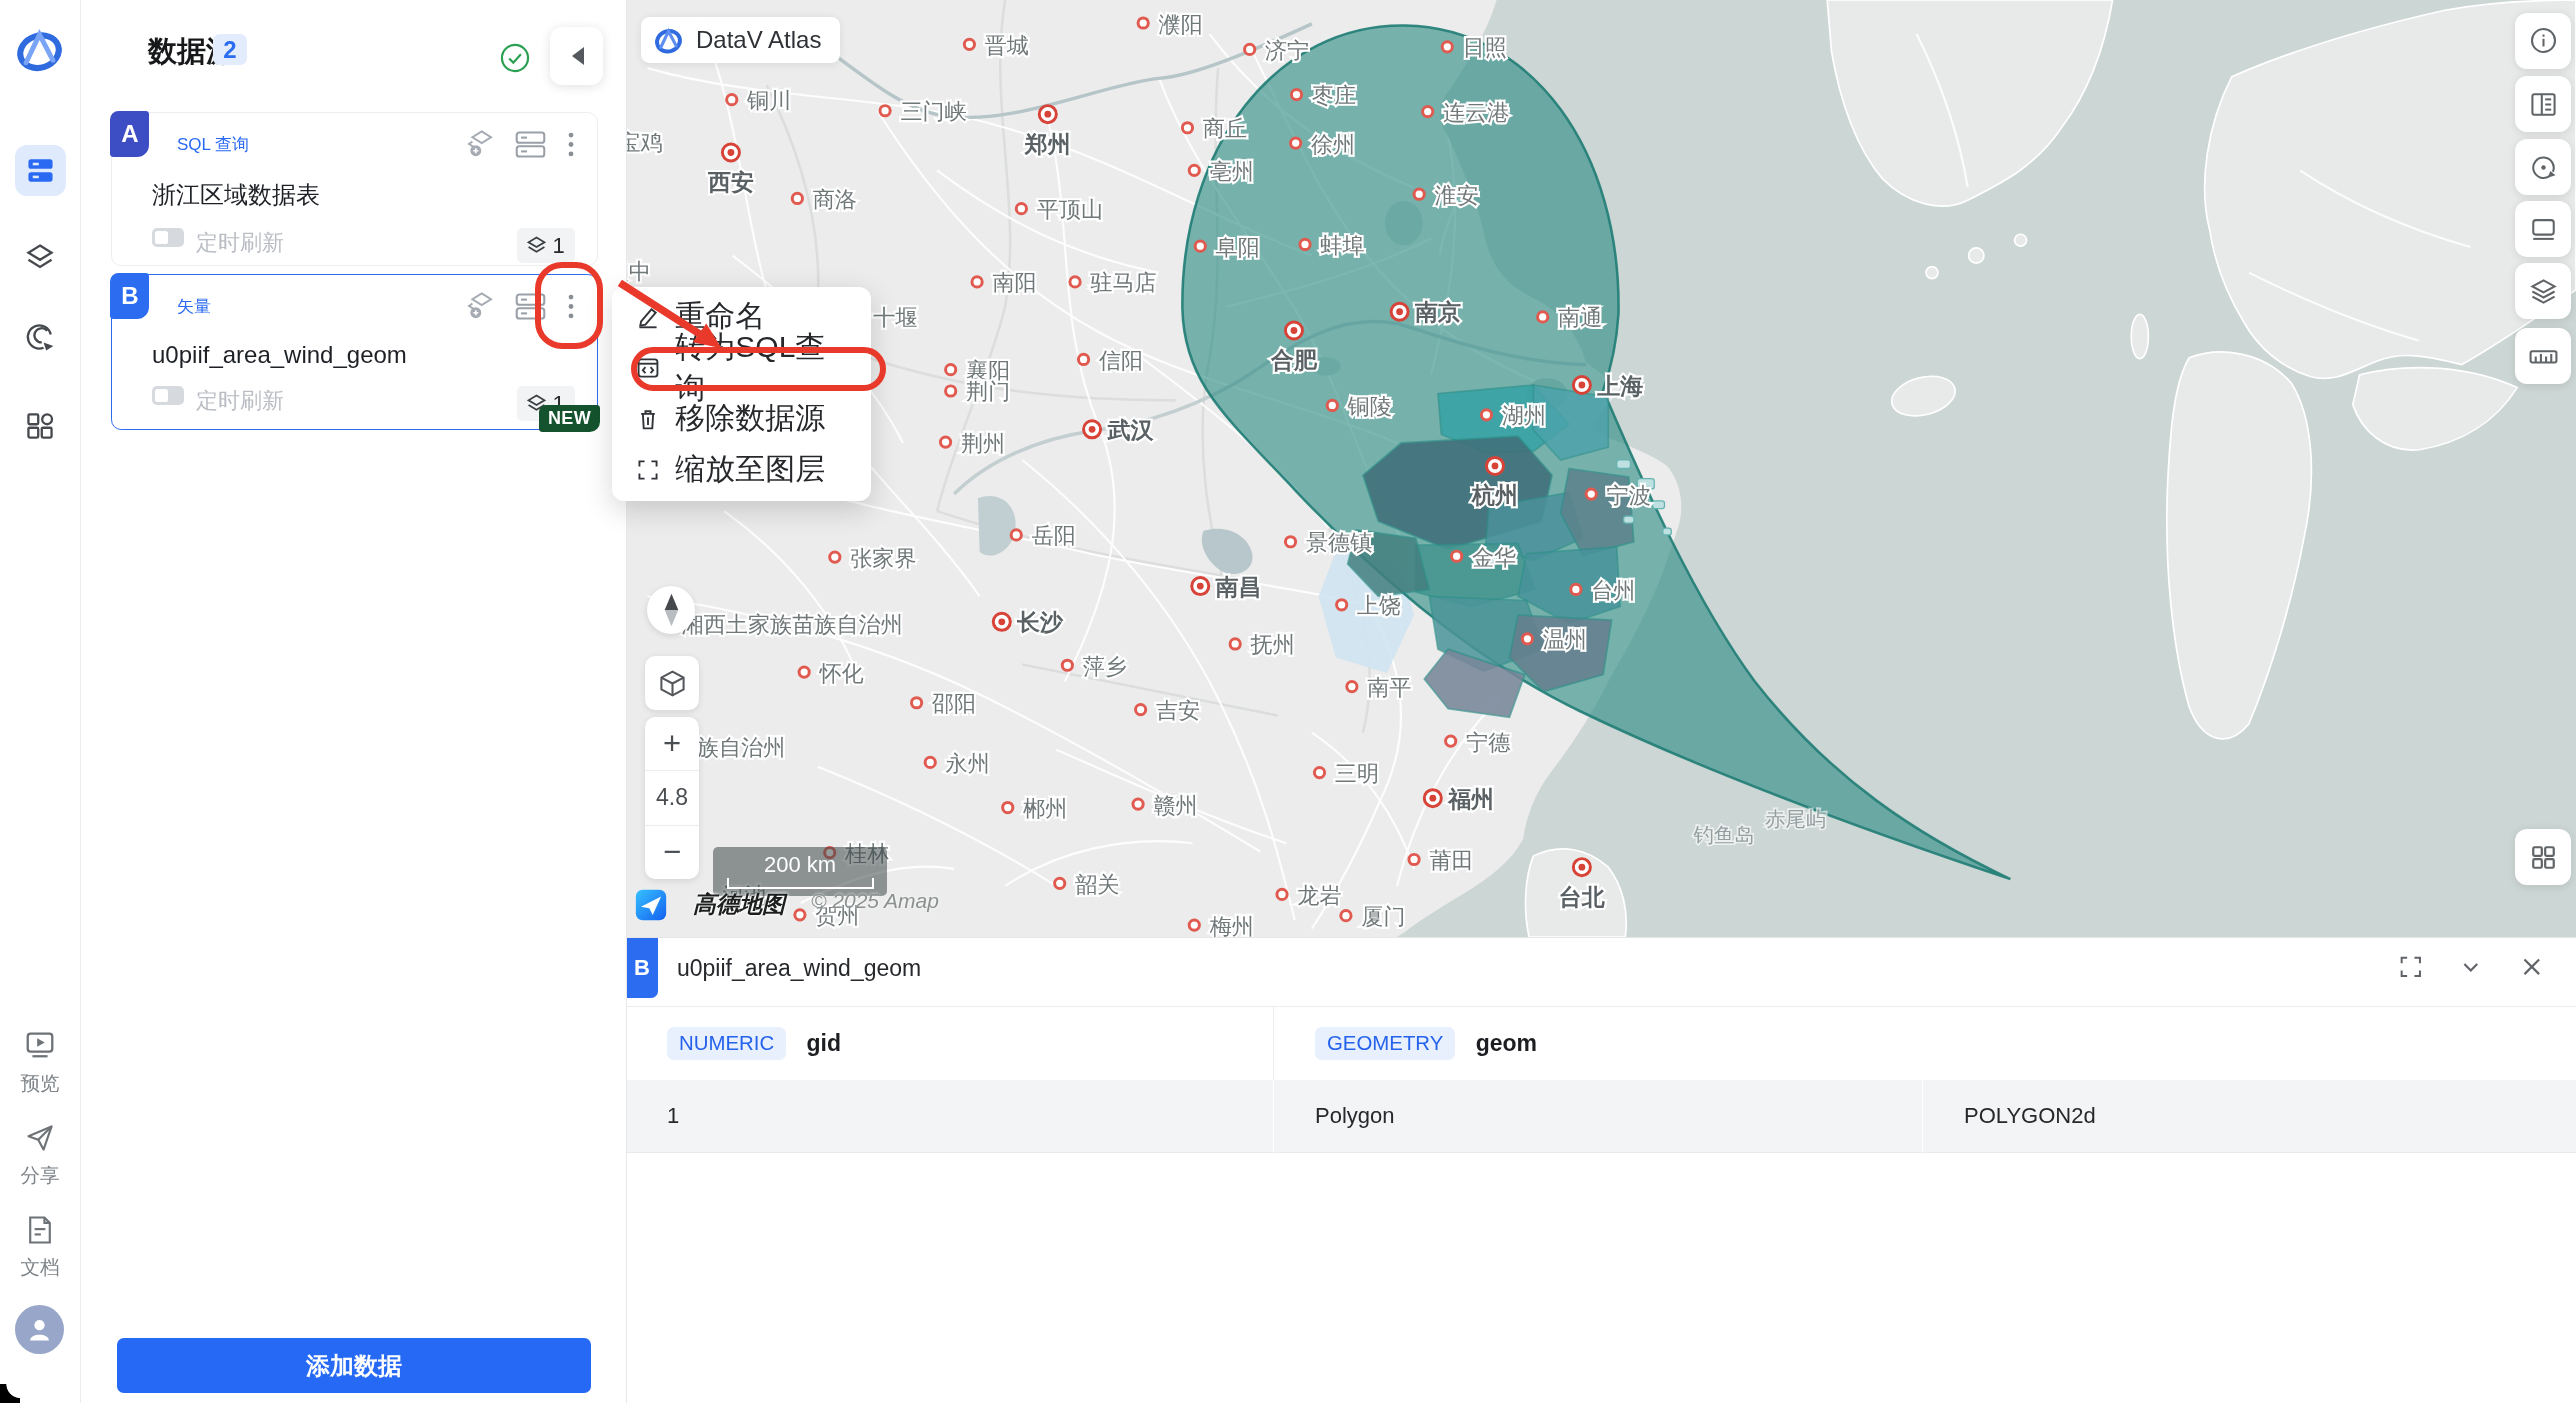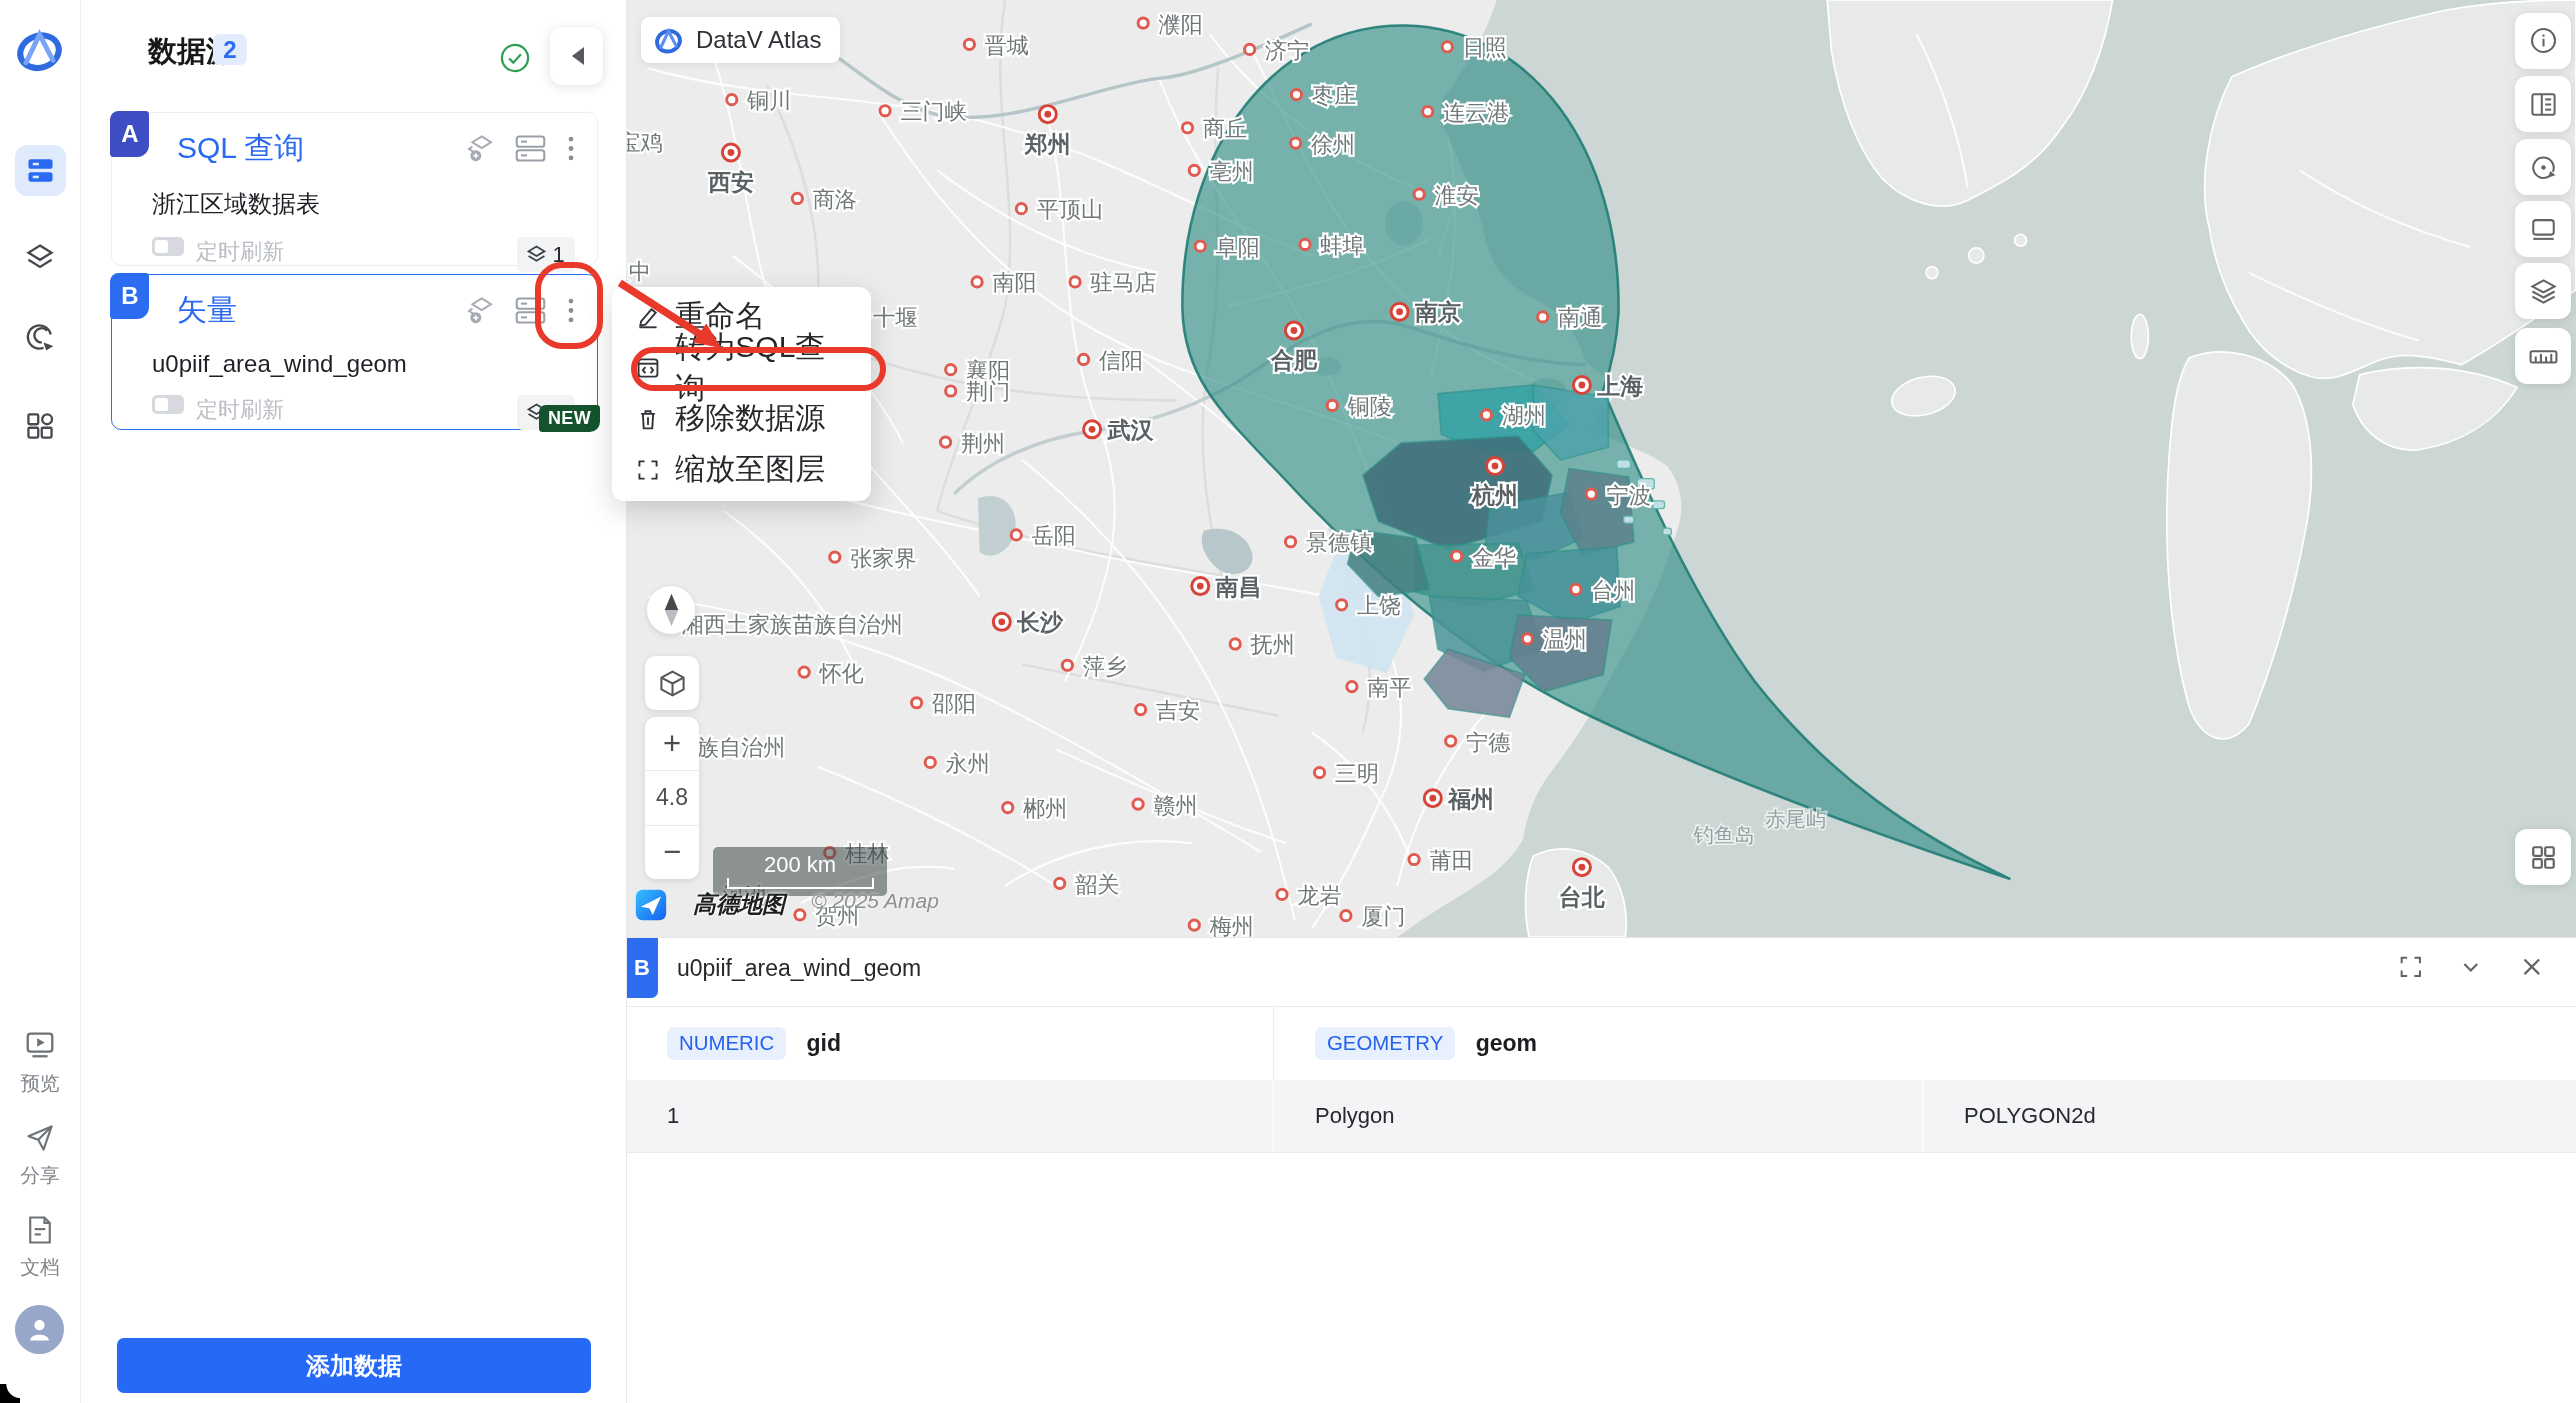--- a/index.html
+++ b/index.html
@@ -22,21 +22,21 @@
   #panel{left:80px;top:0;width:546px;height:1404px;background:#fff;z-index:30;border-right:0.9px solid #e6e8ea;}
   #panel-title{position:absolute;left:68px;top:32px;font-size:29px;font-weight:700;color:#17181a;}
   #panel-count{position:absolute;left:133px;top:34px;background:#e3ecfd;color:#2b6cf0;font-size:24px;font-weight:700;border-radius:6.8px;padding:1.7px 10.2px;}
   #check-ok{position:absolute;left:419px;top:42px;}
   #collapse-btn{position:absolute;left:470px;top:27px;width:53px;height:58px;background:#fff;border-radius:12px;box-shadow:0 1.7px 10.2px rgba(0,0,0,.12);display:flex;align-items:center;justify-content:center;}
   .tri-left{width:0;height:0;border:9.4px solid transparent;border-right:12.8px solid #55595f;margin-right:6.8px;}
   .card{position:absolute;left:31px;width:487px;background:#fff;border:1.7px solid #eceef1;border-radius:10.2px;box-sizing:border-box;}
   .card.selected{border-color:#2b6cf0;}
   .key-badge{position:absolute;left:-1.7px;top:-1.7px;width:39px;height:46px;border-radius:8.5px 3.4px 12px 3.4px;color:#fff;font-size:24px;font-weight:700;display:flex;align-items:center;justify-content:center;}
   .card-head{display:flex;align-items:center;padding:15.3px 20.4px 0 65px;}
-  .card-type{font-size:30px;color:#2a6af2;}
+  .card-type{font-size:17px;color:#2a6af2;}
   .head-icons{margin-left:auto;display:flex;align-items:center;gap:19px;color:#9aa0a8;}
   .card-name{padding:19px 20.4px 0 40px;font-size:24px;color:#1d2025;}
   .card-foot{display:flex;align-items:flex-start;padding:17px 22px 0 40px;}
   .toggle{width:32px;height:19px;border-radius:5.1px;background:#d6d9de;position:relative;}
   .toggle b{position:absolute;left:2.6px;top:2.6px;width:13.6px;height:13.6px;background:#fff;border-radius:2.6px;}
   .foot-lbl{margin-left:12px;font-size:22px;color:#b9bdc3;}
   .count-badge{margin-left:auto;background:#f2f3f5;border-radius:5.1px;padding:4.3px 10.2px;display:flex;align-items:center;gap:6.8px;font-size:22px;color:#27292d;}
   .new-badge{position:absolute;right:-2.6px;bottom:-2.6px;background:#14532d;color:#fff;font-size:18px;font-weight:700;padding:2.6px 8.5px;border-radius:6.8px 3.4px 10.2px 3.4px;letter-spacing:0.4px;}
   #add-btn{position:absolute;left:37px;top:1338px;width:474px;height:55px;background:#2569f5;color:#fff;font-size:24px;font-weight:700;border:none;border-radius:6.8px;display:flex;align-items:center;justify-content:center;}
   

